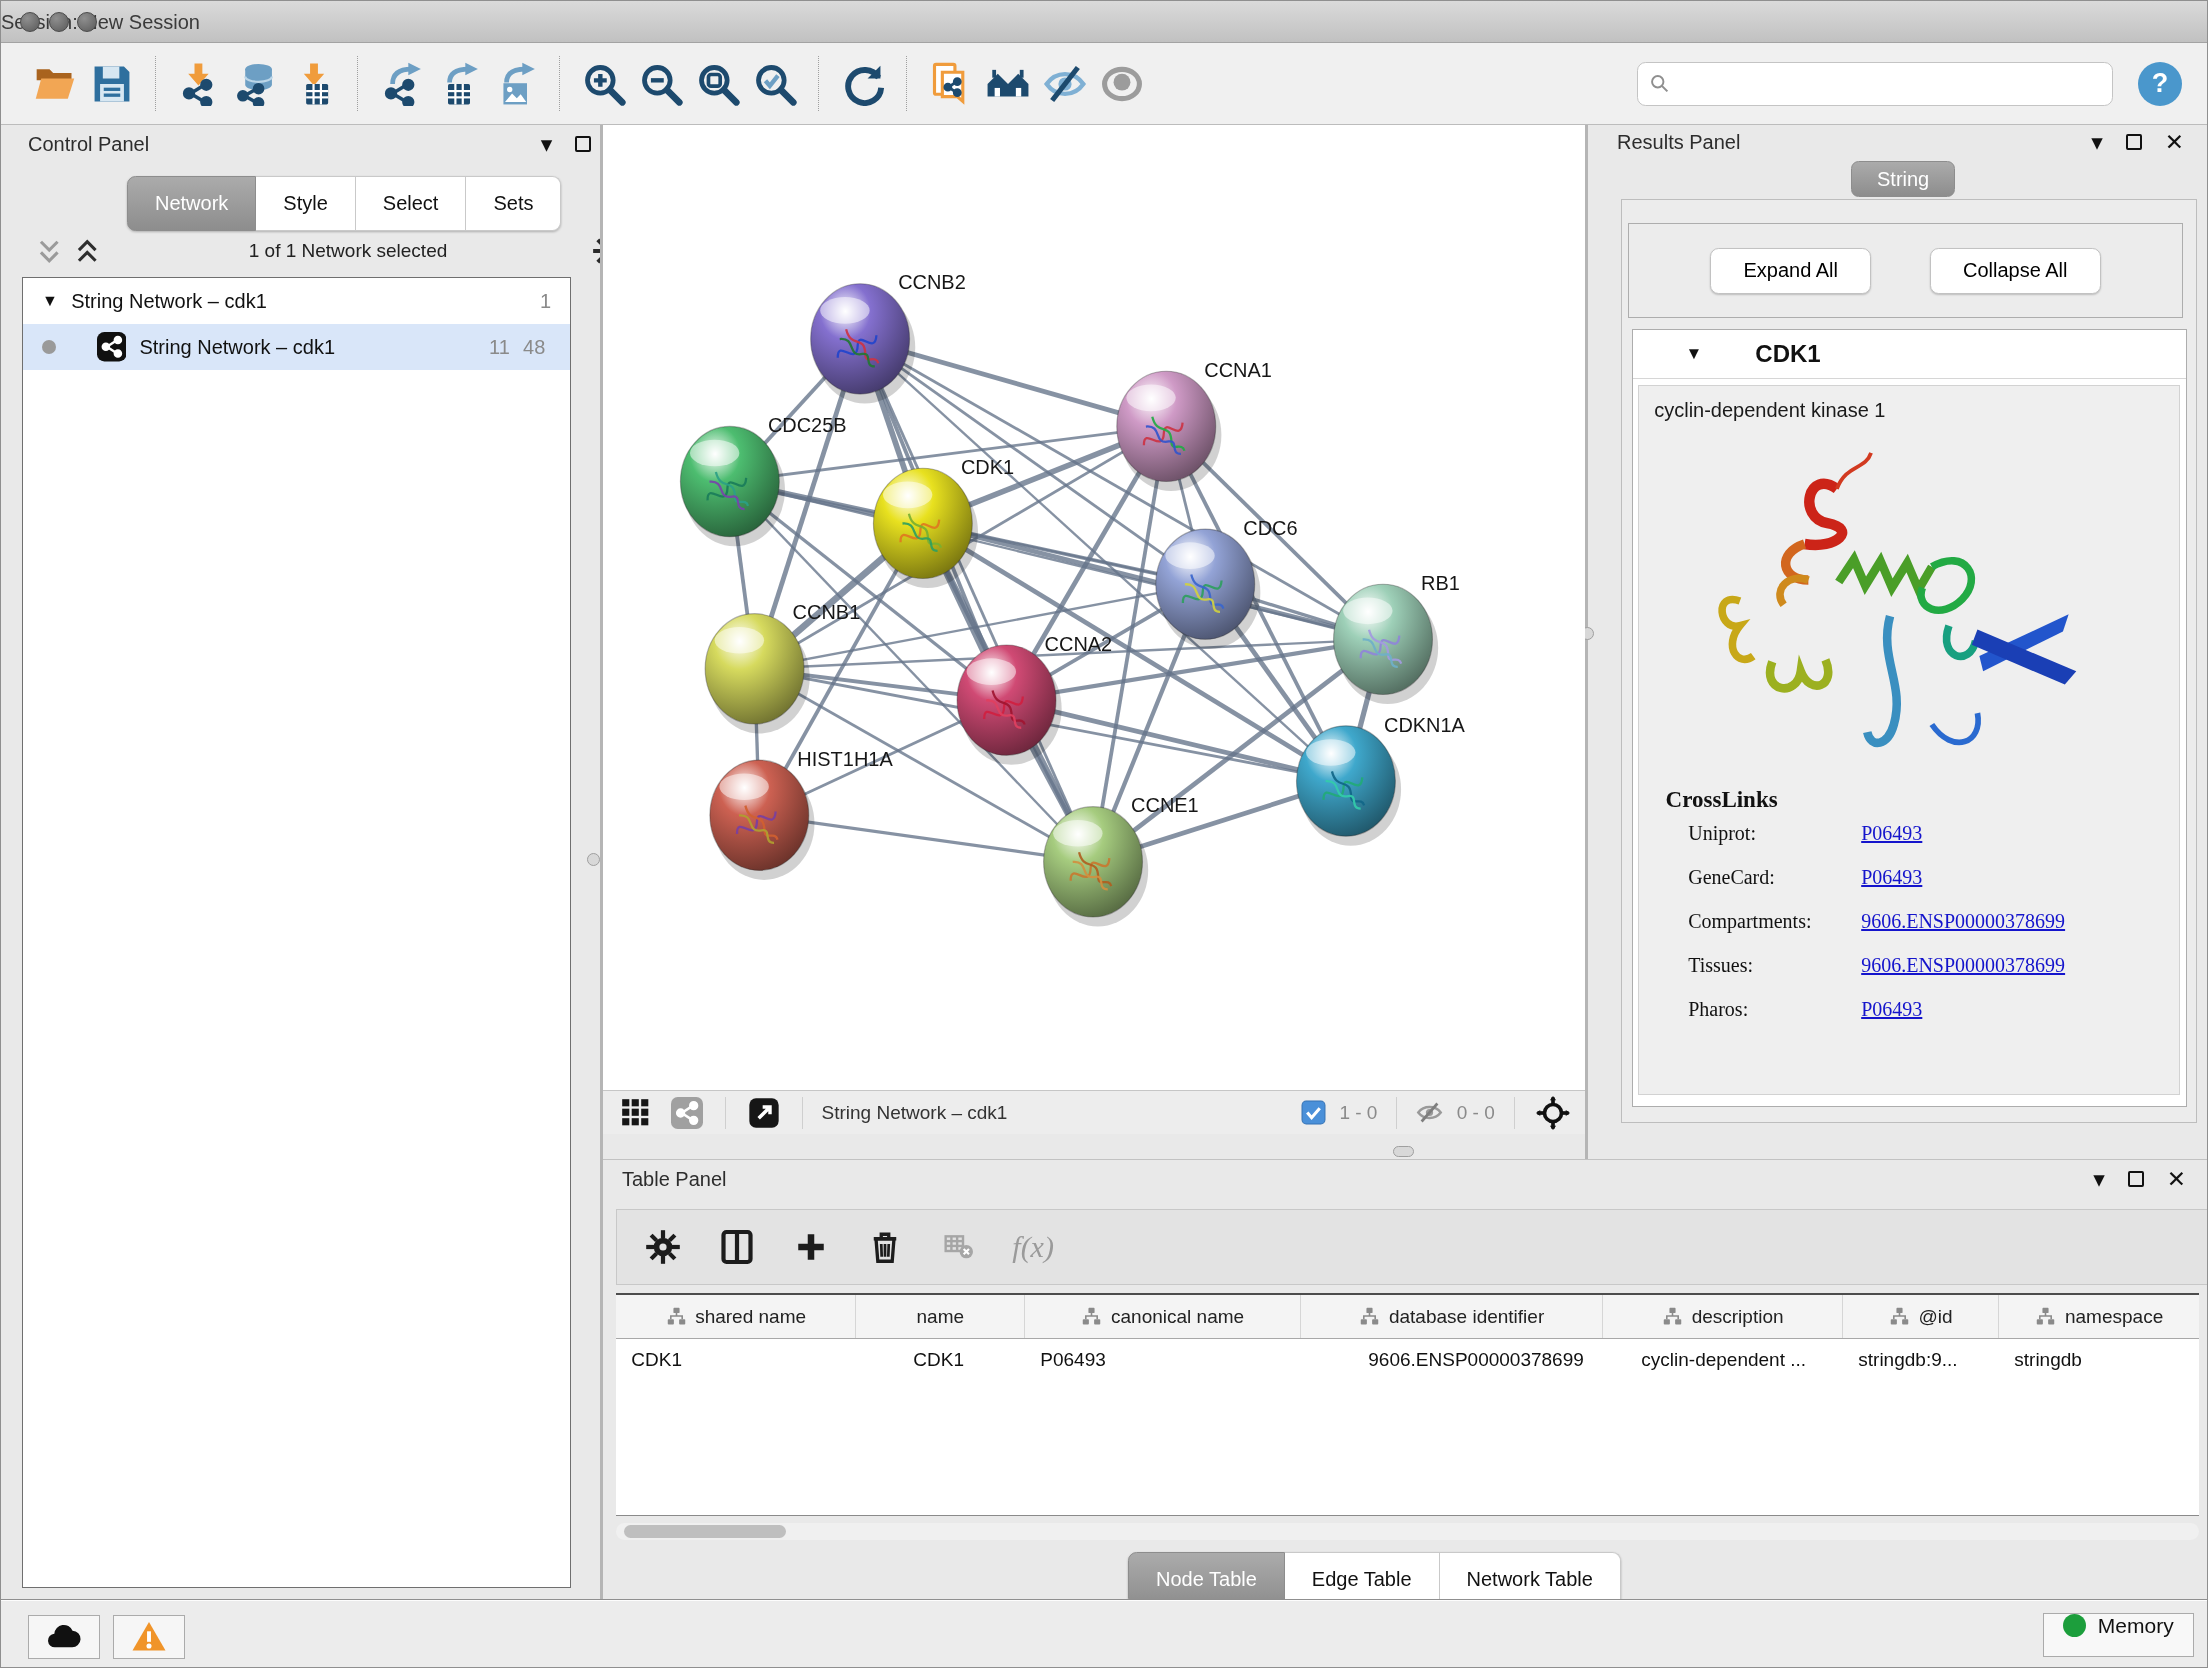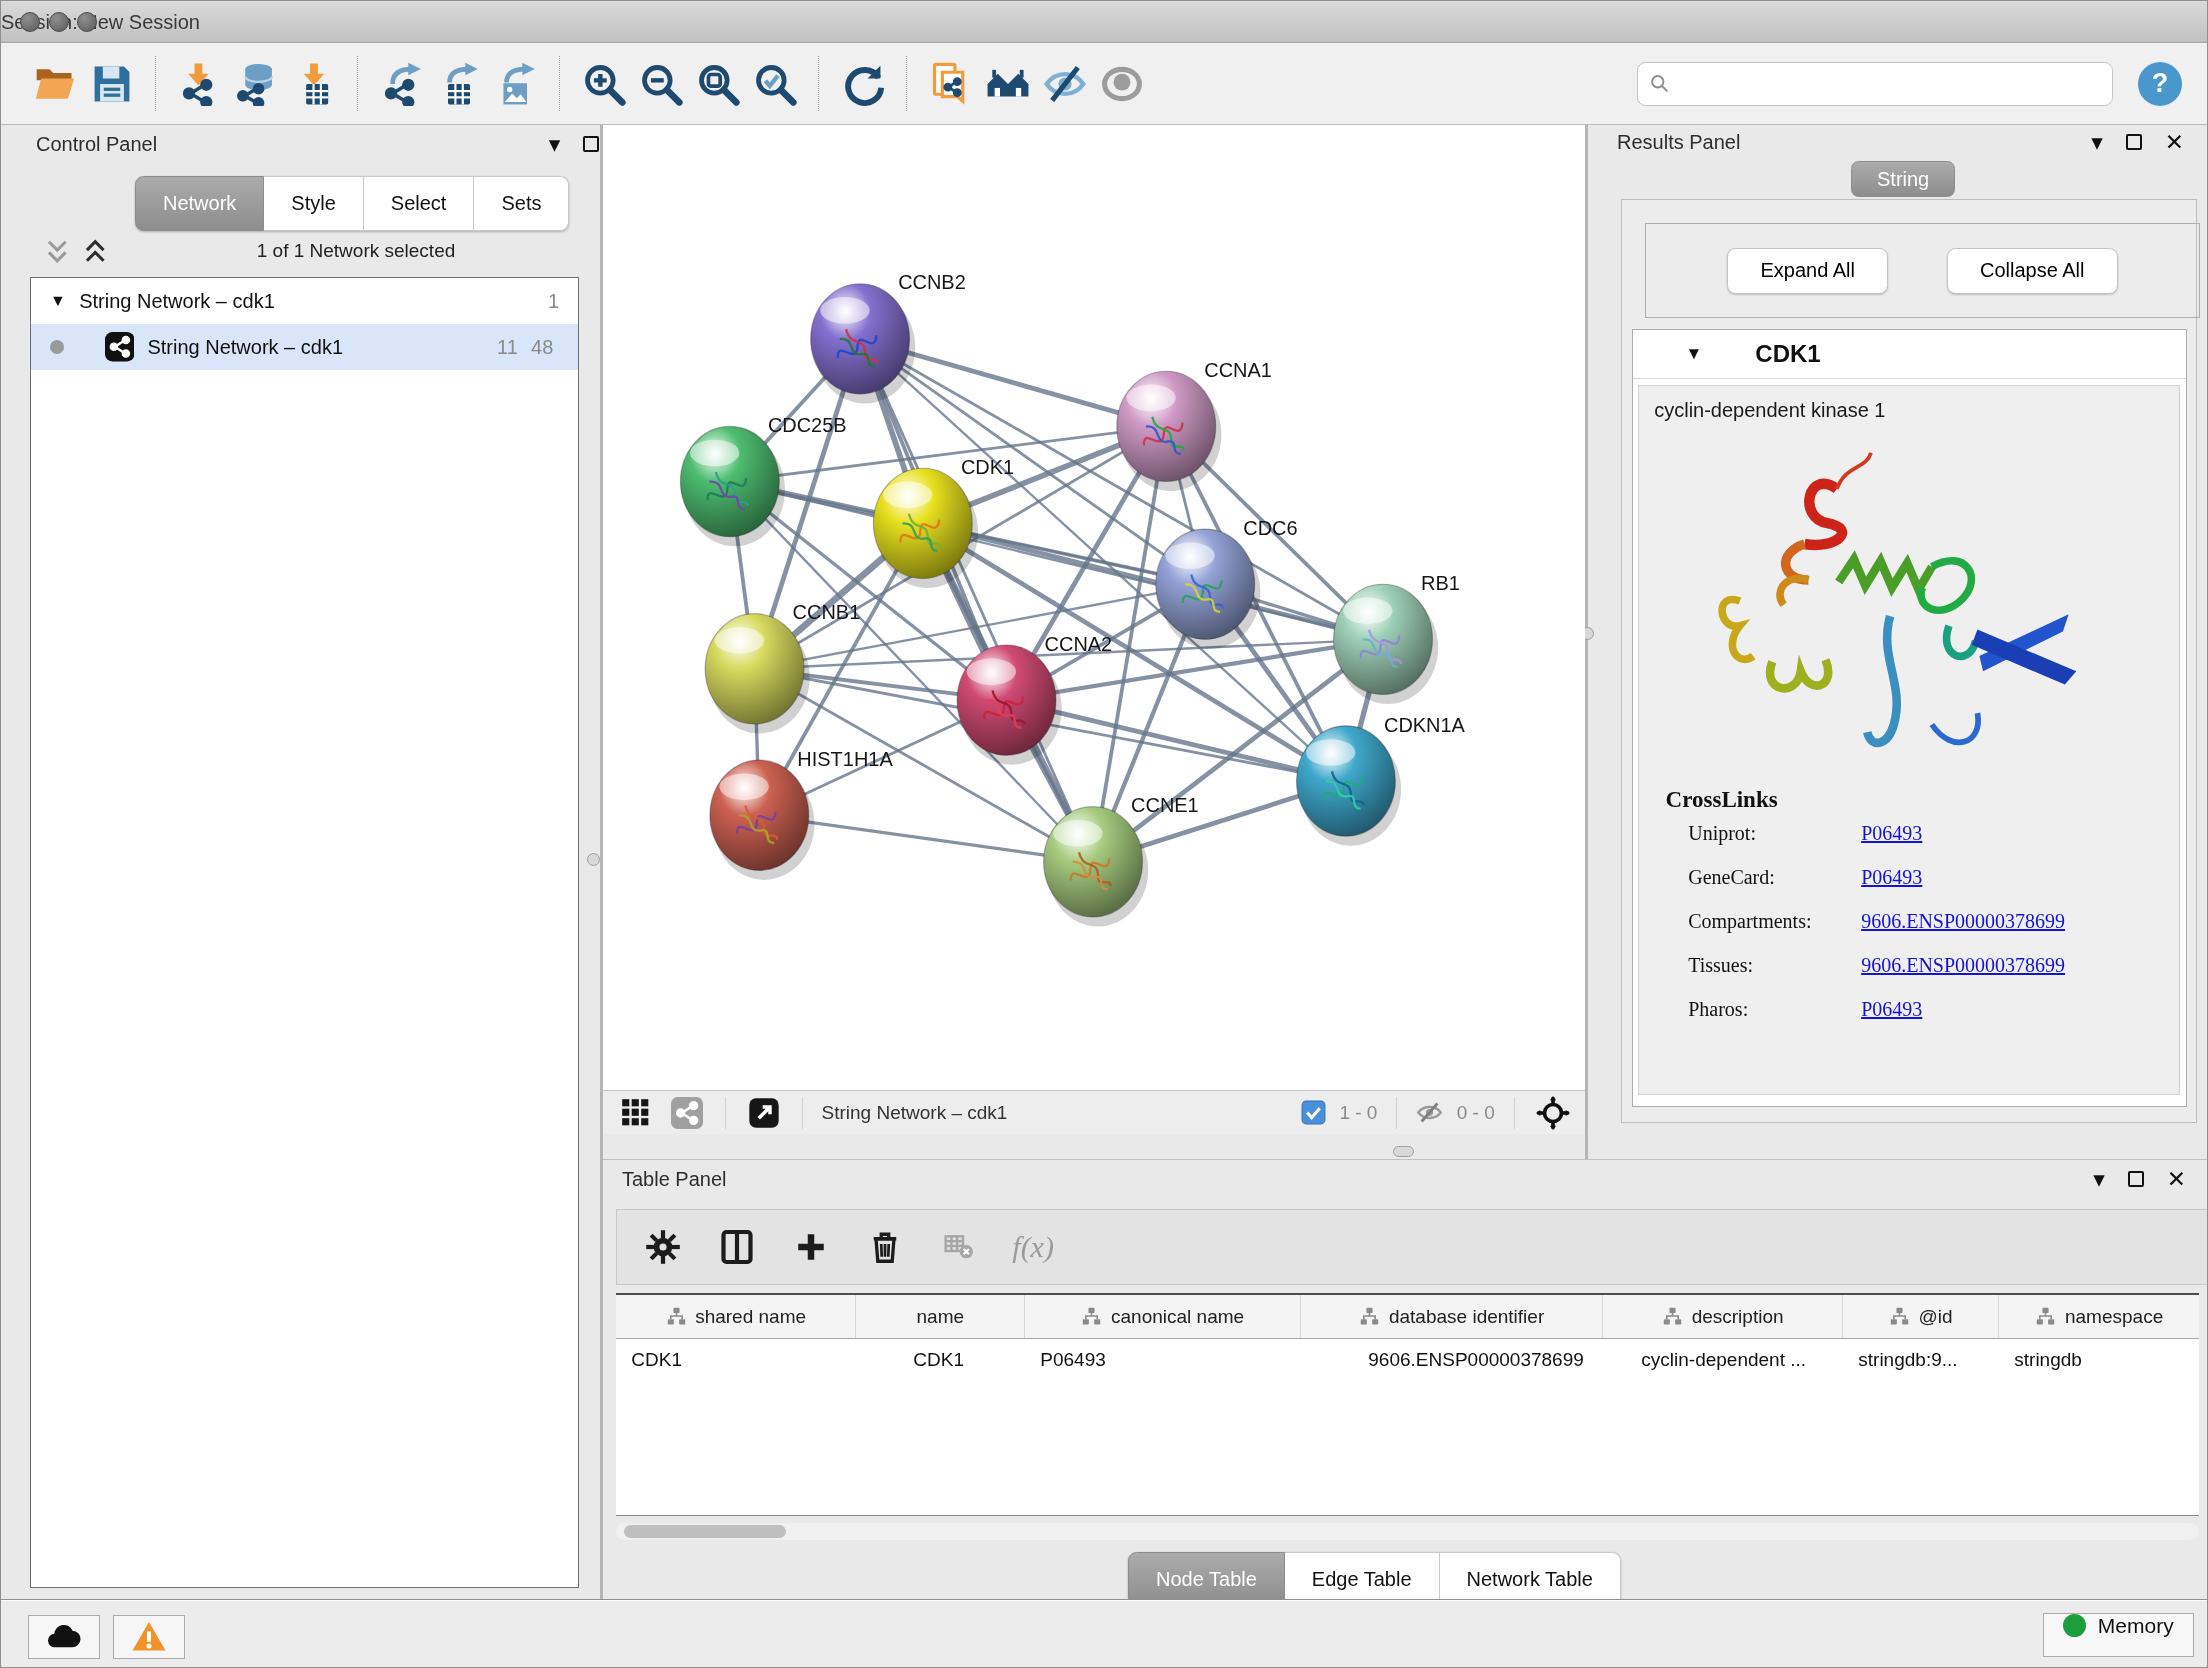--- a/index.html
+++ b/index.html
@@ -28,21 +28,21 @@
   .win-btns{margin-left:auto;display:flex;gap:23px;align-items:center}
   .wb{background:none;border:none;font-size:23px;line-height:1;color:#111;padding:0}
   .wb-float{width:16px;height:16px;border:2.3px solid #111;border-radius:1.9px;background:none;padding:0}
   .tabs{display:flex;filter:drop-shadow(0 1px 1px rgba(0,0,0,.25))}
   .tab{padding:15px 27px;font-size:20px;background:#fff;border:1px solid #c9c9c9;border-left:none;color:#111}
   .tab:first-child{border-left:1px solid #c9c9c9;border-radius:8.6px 0 0 8.6px}
   .tab:last-child{border-radius:0 8.6px 8.6px 0}
   .tab.sel{background:linear-gradient(#ababab,#8d8d8d);color:#fff;border-color:#8d8d8d}
 
   
-  .control{position:absolute;left:12px;top:124px;width:657px;height:1474px}
+  .control{position:absolute;left:4px;top:124px;width:657px;height:1474px}
   .control .phead{position:absolute;left:23px;right:28.5px;top:7.6px}
   .ctl-tabs{position:absolute;left:122px;top:51px}
   .ctl-status{position:absolute;left:25px;right:34px;top:107px;display:flex;align-items:center;font-size:19px;color:#222}
   .ctl-status .mid{flex:1;text-align:center}
   .treebox{position:absolute;left:17px;top:152px;width:549px;height:1311px;background:#fff;border:1.9px solid #6f6f6f}
   .trow{height:46px;display:flex;align-items:center;font-size:20px;color:#111;padding:0 19px;gap:13.3px}
   .trow.sel{background:#d9e6f9}
   .tnum{color:#8a8a8a}
   .dot{width:14.3px;height:14.3px;border-radius:50%;background:#9a9a9a}
 
@@ -53,21 +53,21 @@
   .canvasbar{position:absolute;left:602px;top:1089px;width:982px;height:44px;background:#ededed;border-top:1px solid #c6c6c6;display:flex;align-items:center;padding:0 13.3px;gap:13.3px;font-size:19px;color:#333}
   .cbsep{width:0;height:32px;border-left:1px solid #cfcfcf;margin:0 5.7px}
   .cico{background:none;border:none;display:flex;align-items:center;justify-content:center;width:38px;height:38px}
   .badge{color:#8a8a8a}
 
   
   .results{position:absolute;left:1586px;top:124px;width:622px;height:1032px}
   .results .phead{position:absolute;left:30px;right:25px;top:5.7px}
   .rtab{position:absolute;left:264px;top:36px;padding:5.7px 25px;font-size:20px;color:#fff;background:linear-gradient(#ababab,#8d8d8d);border:1px solid #8d8d8d;border-radius:7.6px;z-index:2}
   .rinner{position:absolute;left:34px;top:74px;width:576px;height:924px;background:#ececec;border:1px solid #bdbdbd}
-  .rbtnbox{position:absolute;left:23px;top:23px;width:555px;height:95px;border:1px solid #adadad;display:flex;align-items:center;justify-content:center;gap:59px}
+  .rbtnbox{position:absolute;left:6px;top:23px;width:555px;height:95px;border:1px solid #adadad;display:flex;align-items:center;justify-content:center;gap:59px}
   .rbtn{padding:10.5px 32px;font-size:20px;background:#fff;border:1px solid #c2c2c2;border-radius:8.6px;box-shadow:0 1px 1.9px rgba(0,0,0,.2)}
   .rlist{position:absolute;left:9.5px;top:129px;width:555px;height:778px;background:#fff;border:1px solid #adadad}
   .rsechead{height:49px;display:flex;align-items:center;gap:53px;padding-left:53px;border-bottom:1px solid #d6d6d6;font-size:24px;font-weight:bold;color:#111}
   .rcontent{margin:5.7px;background:#efefef;border:1px solid #d2d2d2;height:710px;padding:13.3px 15px;overflow:hidden}
   .rdesc{font-size:20px;color:#1a1a1a}
   .xl-h{font-family:"Liberation Serif",serif;font-weight:bold;font-size:23px;color:#111;margin:15px 0 9.5px 11.4px}
   .xlrow{display:flex;font-family:"Liberation Serif",serif;font-size:20px;height:44px;align-items:flex-start;padding-left:34px}
   .xlrow .xl{width:173px;color:#111}
   .xlrow a{color:#1414cc;text-decoration:underline}
 

